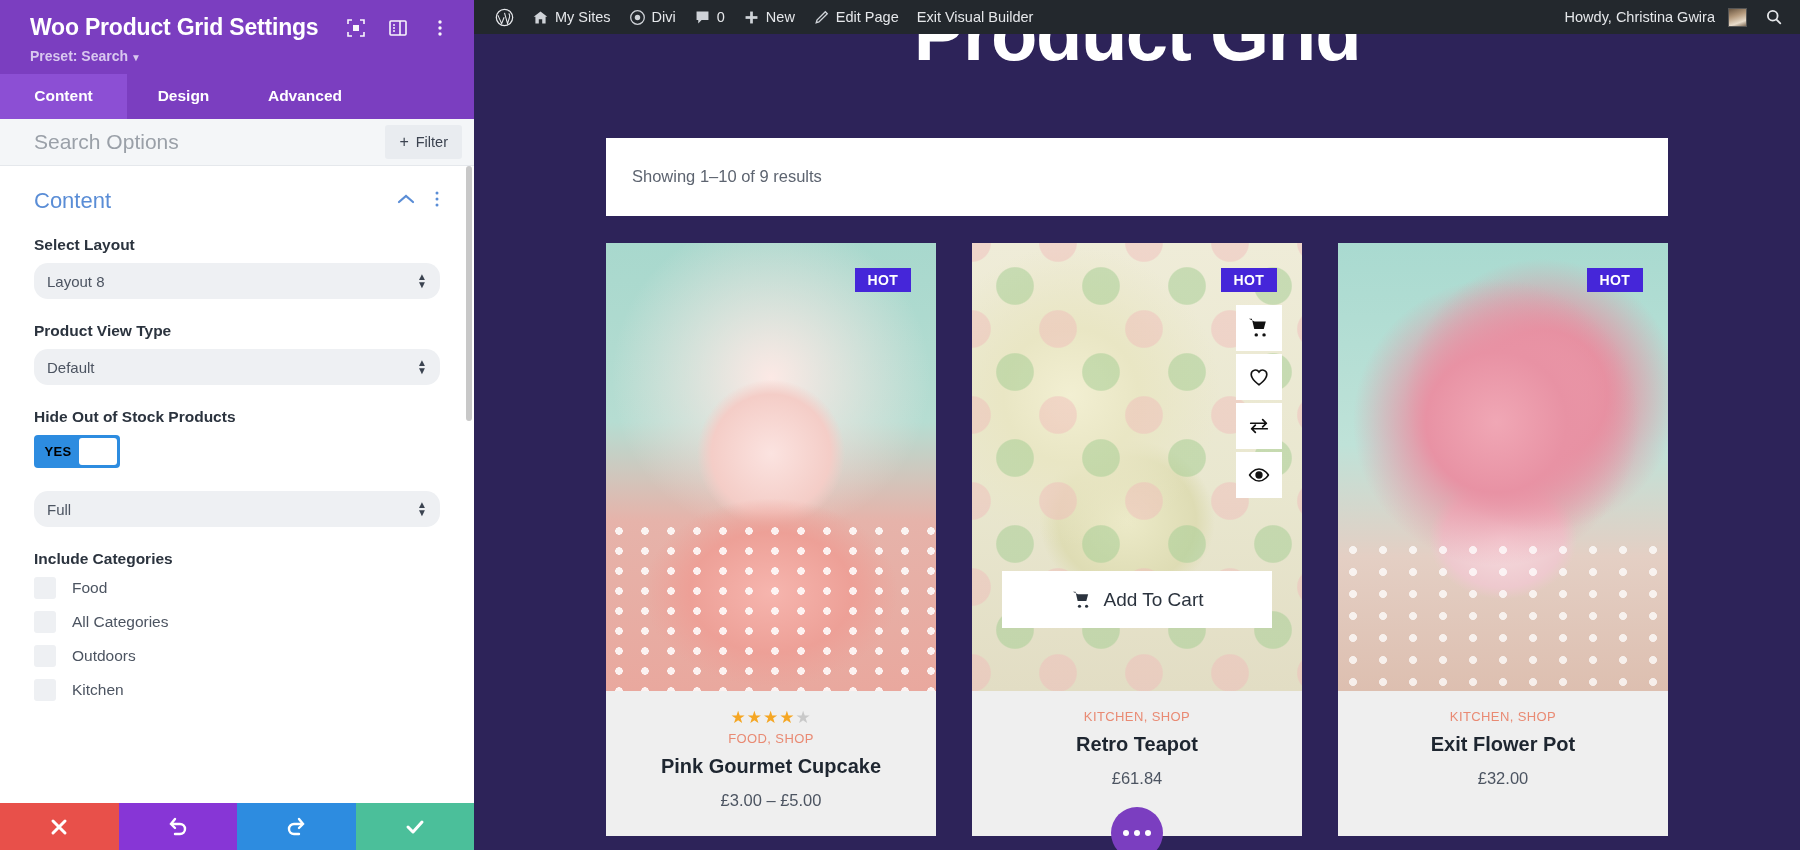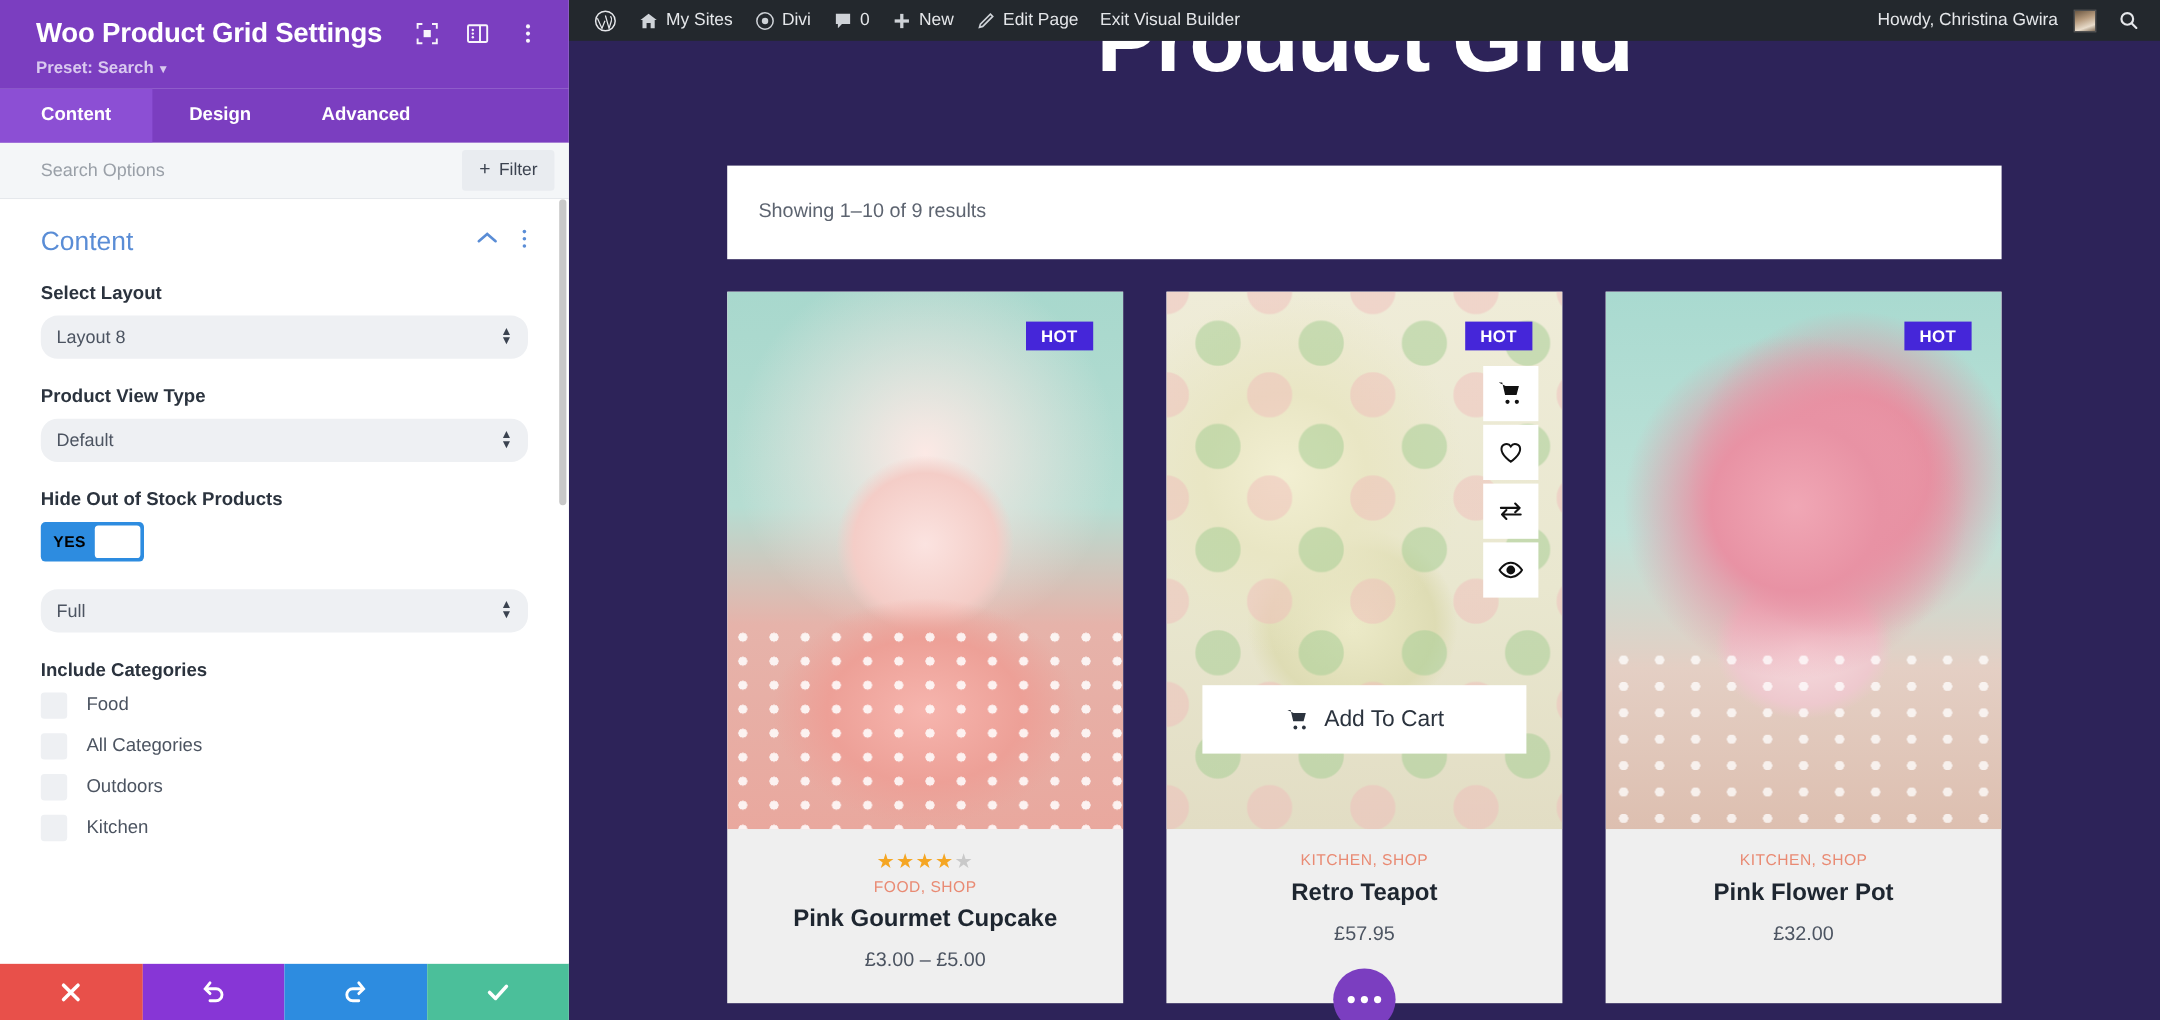--- a/index.html
+++ b/index.html
@@ -50,21 +50,21 @@
   .sp-tab.t2 { width: 113px; }
   .sp-tab.t3 { width: 130px; }
 
   .sp-search {
     display: flex; align-items: center;
     background: #f4f6f8; border-bottom: 1px solid #e5e8ec;
     padding: 0 12px 0 34px; height: 47px;
   }
   .sp-search-input {
     flex: 1; border: none; background: transparent; outline: none;
-    font-size: 15px; color: #6b6f76;
+    font-size: 21px; color: #6b6f76;
     font-family: "Liberation Sans", sans-serif;
   }
   .sp-search-input::placeholder { color: #9aa0a8; }
   .sp-filter-btn {
     background: #e9ecf0; color: #3c4350;
     border: none; border-radius: 3px;
     padding: 8px 14px; font-size: 14.5px; cursor: pointer;
     font-family: "Liberation Sans", sans-serif;
     display: flex; align-items: center; gap: 7px;
   }
@@ -519,32 +519,32 @@
               <path d="M1 2h3.2l2.6 11.2h10.4l2.2-8.2H7.2"></path>
               <circle cx="9" cy="19.5" r="1.9"></circle>
                 <circle cx="17.5" cy="19.5" r="1.9"></circle>
             </svg>
             <span>Add To Cart</span>
           </div>
         </div>
         <div class="card-info">
           <div class="cats">KITCHEN, SHOP</div>
           <div class="pname">Retro Teapot</div>
-          <div class="price">£57.95</div>
+          <div class="price">£61.84</div>
         </div>
       </div>
 
       <div class="card">
         <div class="card-img">
           <div class="img-flower"></div>
           <span class="badge badge-hot">HOT</span>
         </div>
         <div class="card-info">
           <div class="cats">KITCHEN, SHOP</div>
-          <div class="pname">Pink Flower Pot</div>
+          <div class="pname">Exit Flower Pot</div>
           <div class="price">£32.00</div>
         </div>
       </div>
 
       <div class="card">
         <div class="card-img">
           <div class="img-mint"></div>
           <span class="badge badge-sale">SALE</span>
           <span class="badge badge-hot">HOT</span>
         </div>

